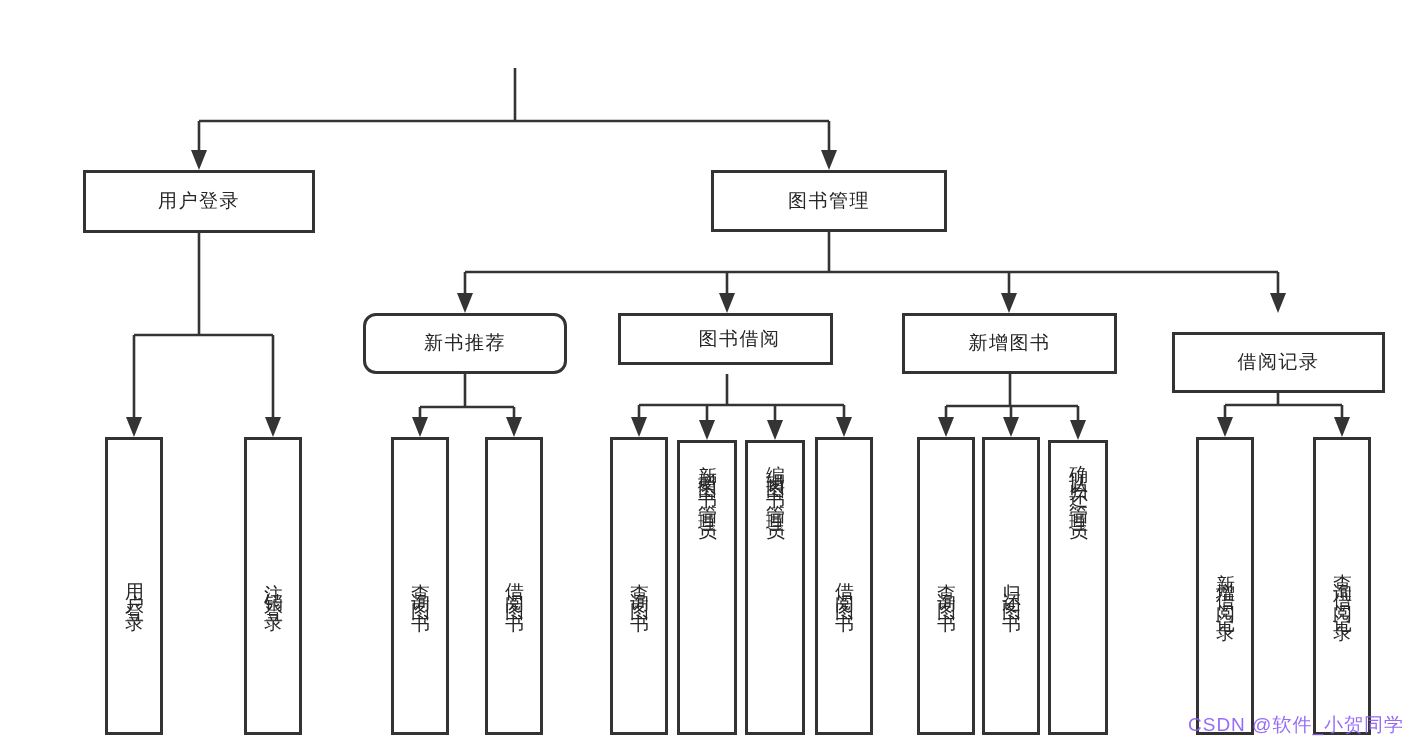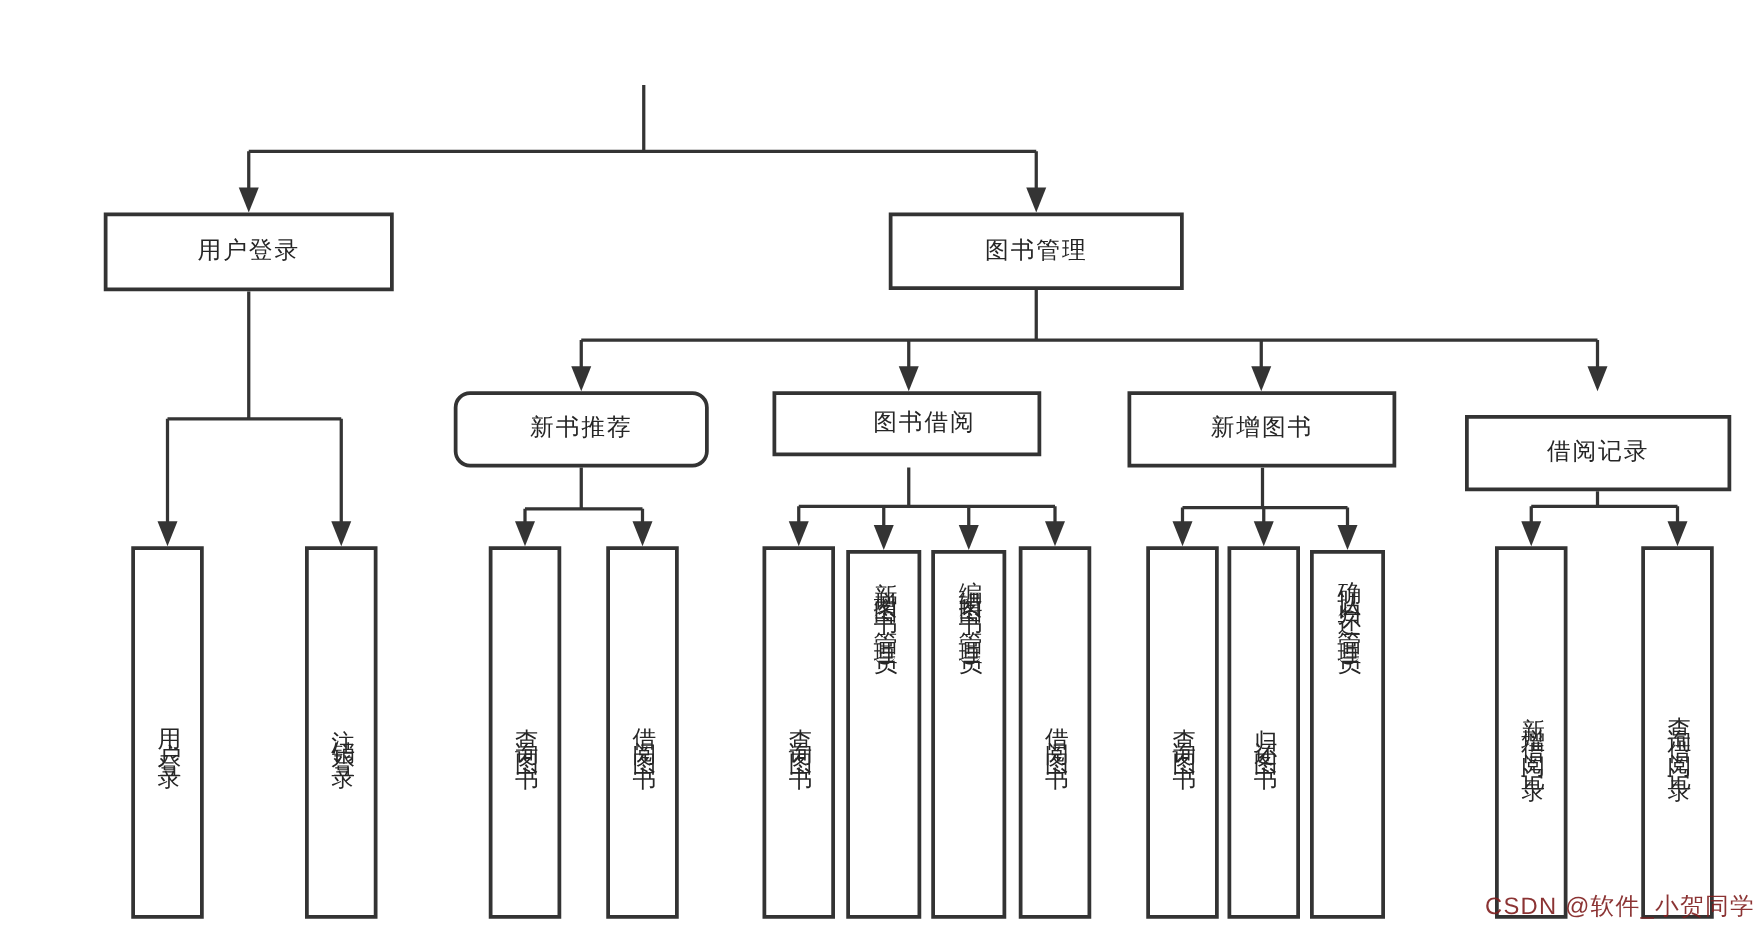--- a/index.html
+++ b/index.html
@@ -59,21 +59,21 @@
     writing-mode: vertical-rl;
     letter-spacing: 8px;
     align-items: center;
     justify-content: flex-start;
     padding-top: 7px;
   }
   .watermark {
     position: absolute;
     left: 1188px;
     top: 712px;
-    color: #7f1d1d;
+    color: #8b5cf6;
     font-size: 19px;
     letter-spacing: 1px;
     z-index: 5;
     white-space: nowrap;
     opacity: 0.9;
   }
 </style>
 </head>
 <body>
 

